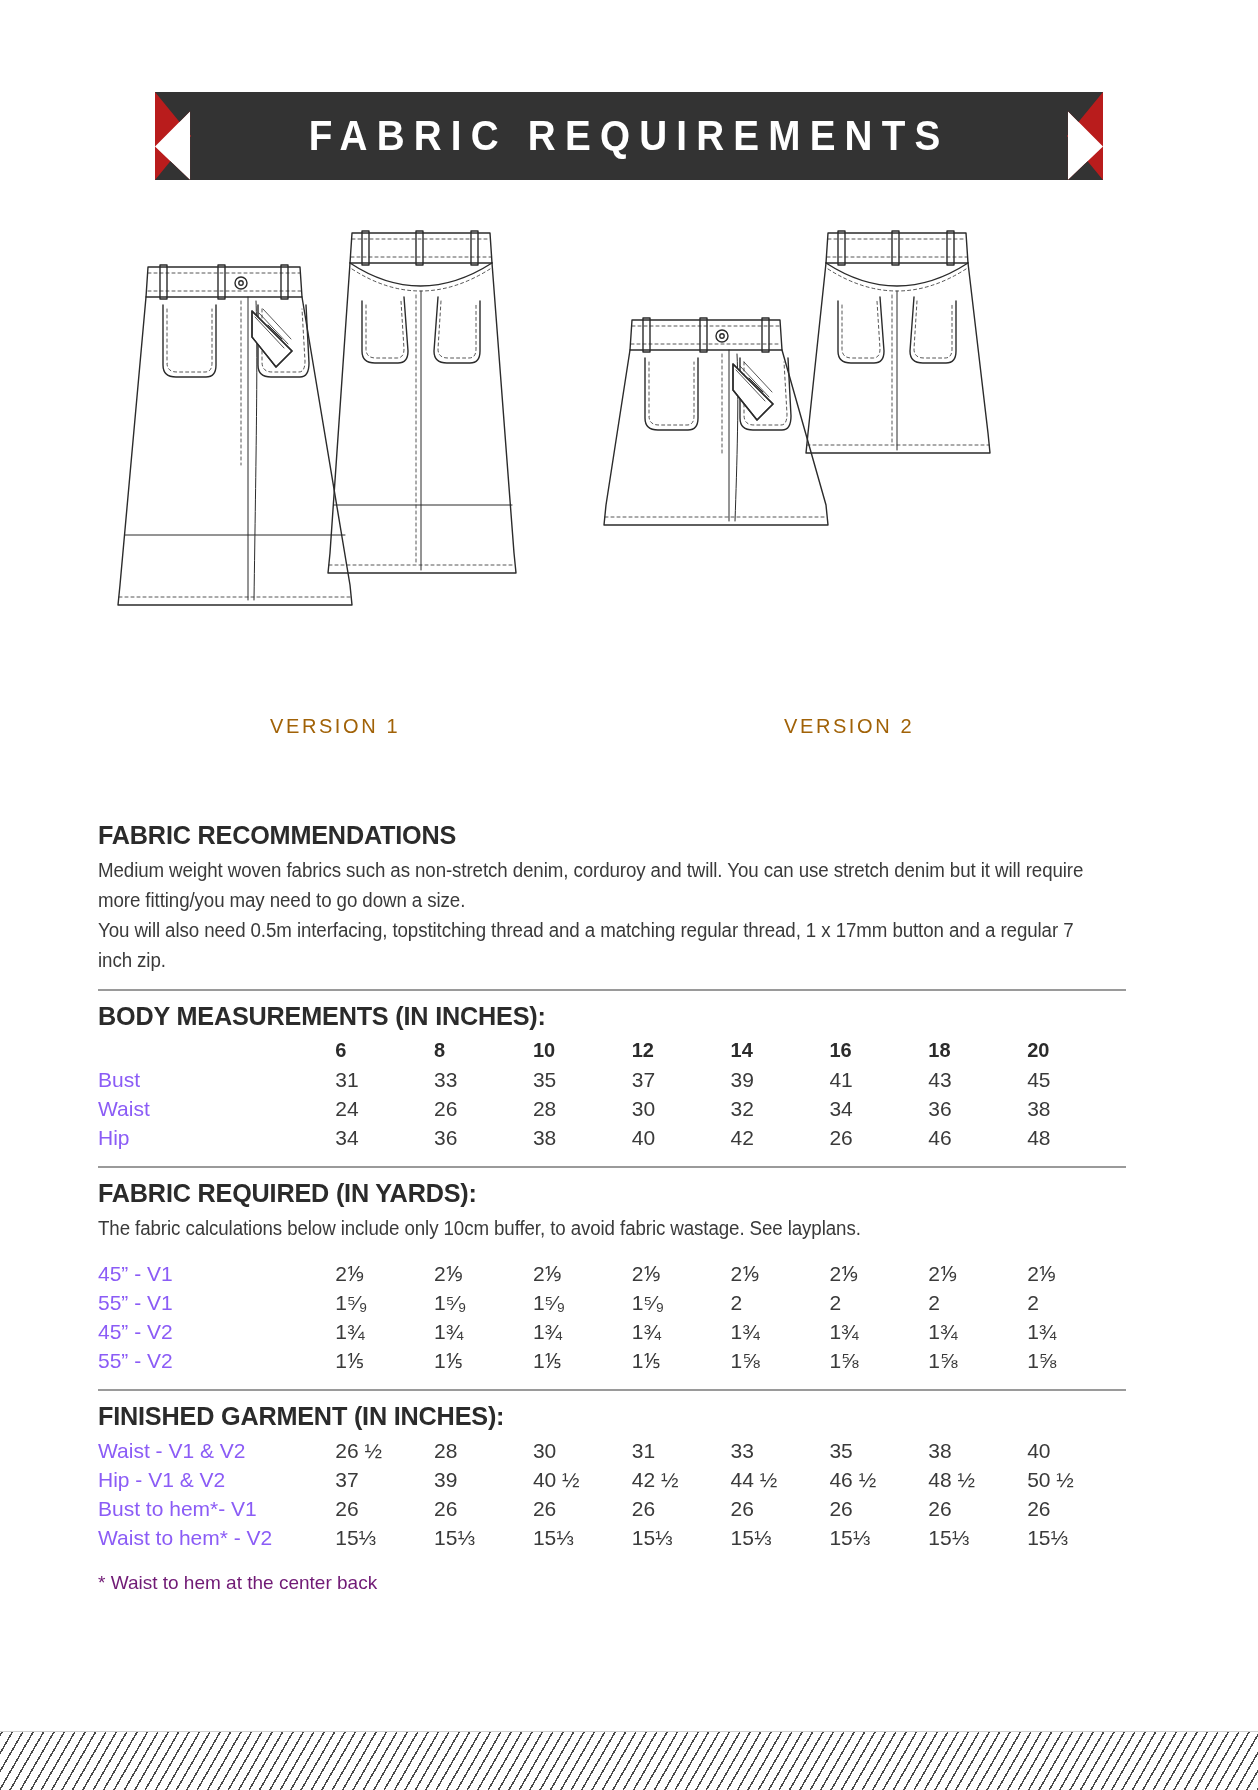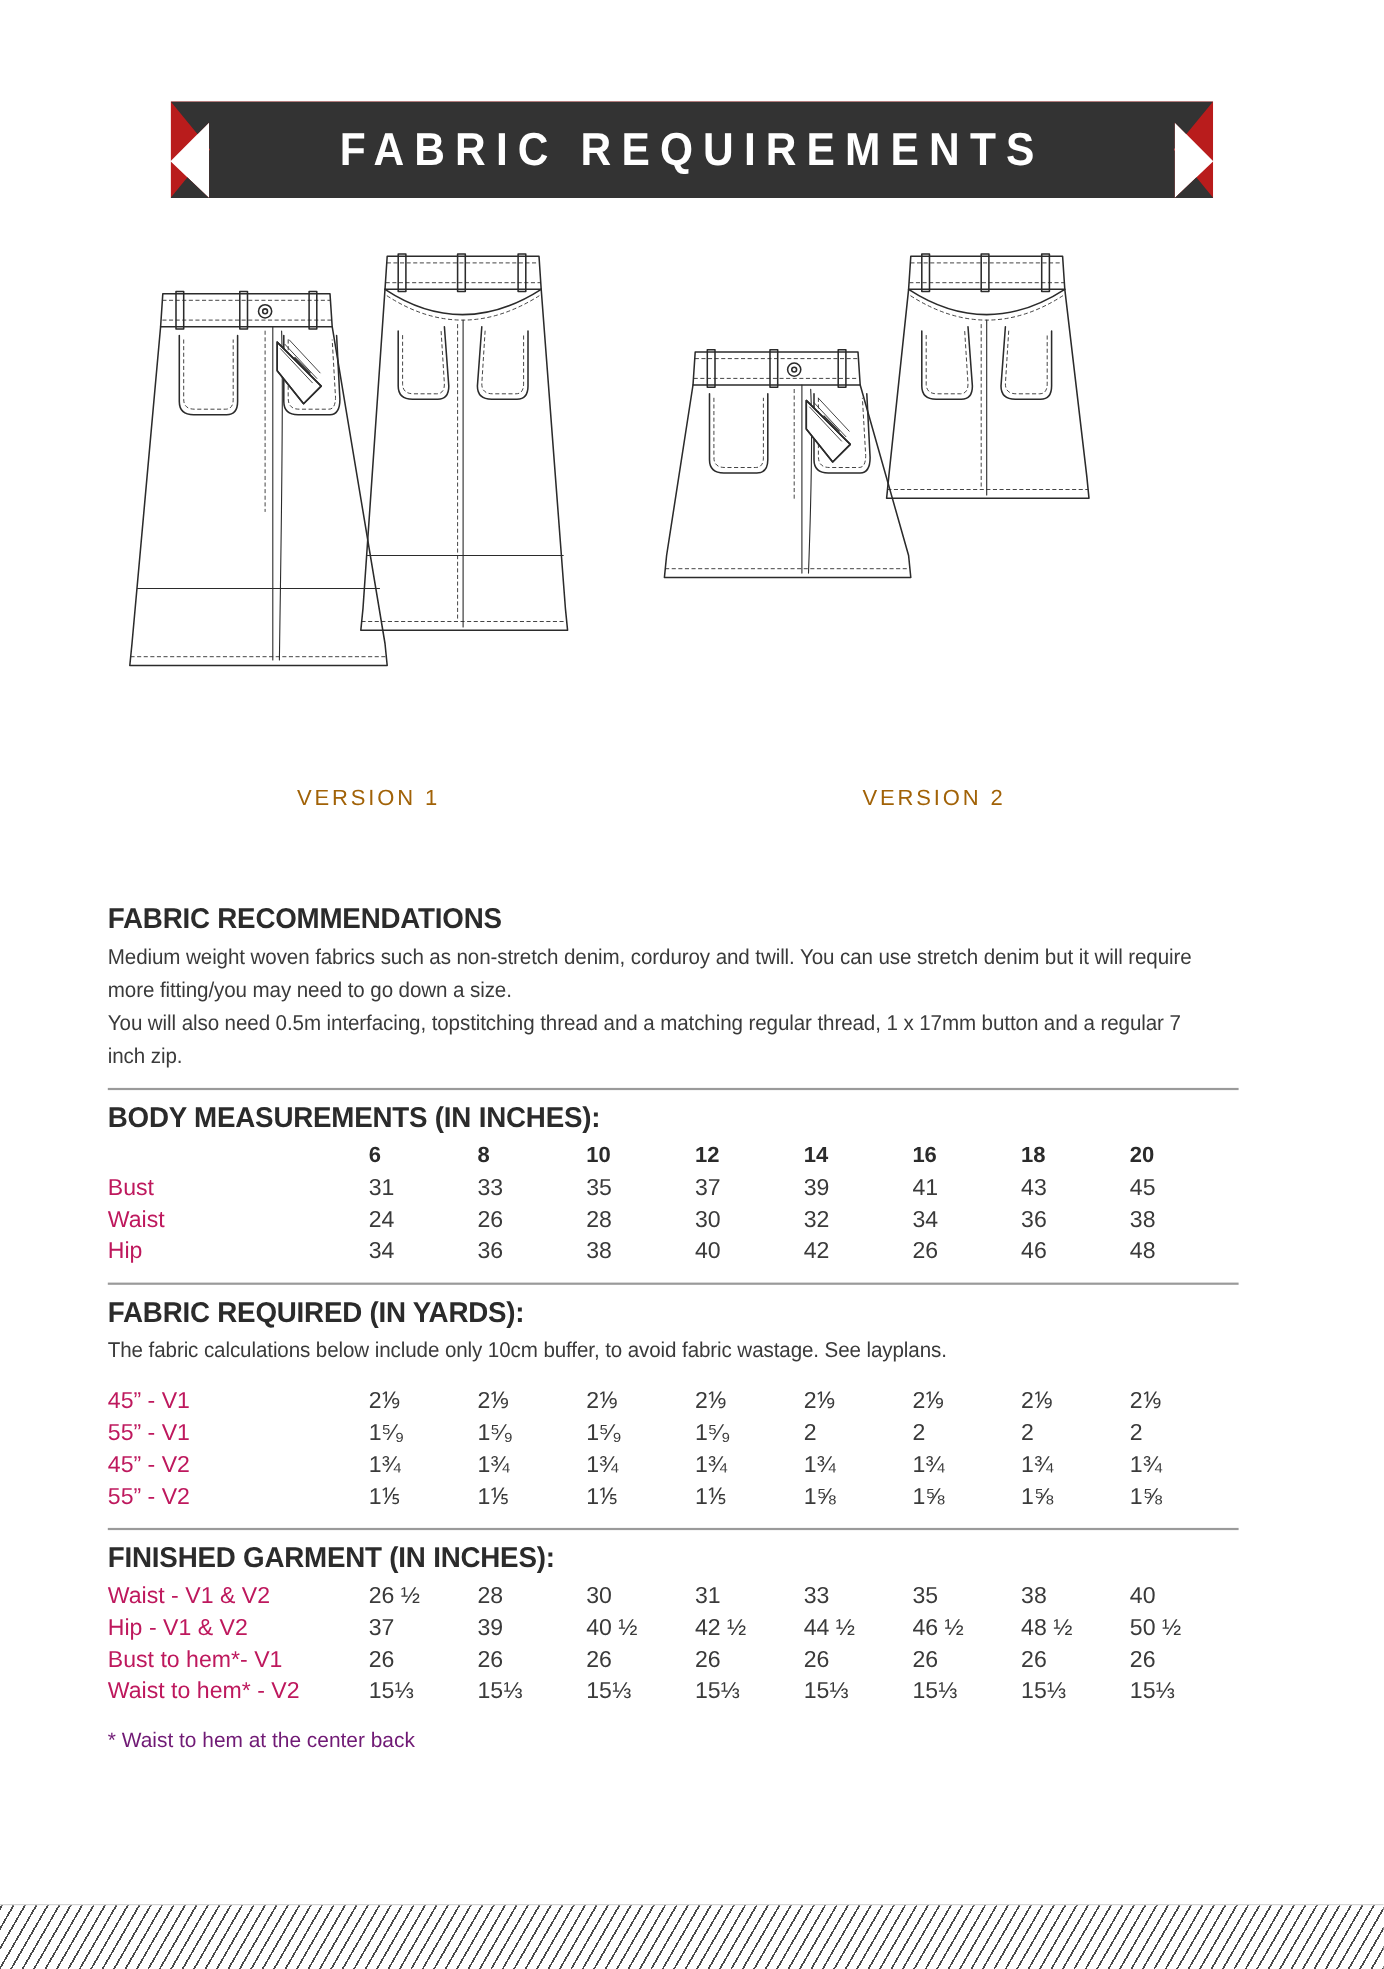--- a/index.html
+++ b/index.html
@@ -132,21 +132,21 @@
     white-space: nowrap;
   }
   table.spec th {
     font-weight: bold;
     color: #2b2b2b;
     font-size: 20px;
   }
   table.spec td.rowlabel, table.spec th.rowlabel {
     width: 228px;
     font-weight: 300;
-    color: #be185d;
+    color: #8b5cf6;
   }
   table.spec col.sizecol { width: 95px; }
 
   .note {
     margin-top: 20px;
     font-size: 19px;
     color: #701a75;
     font-family: "Liberation Sans Narrow", "Liberation Sans", sans-serif;
     font-weight: 300;
   }

